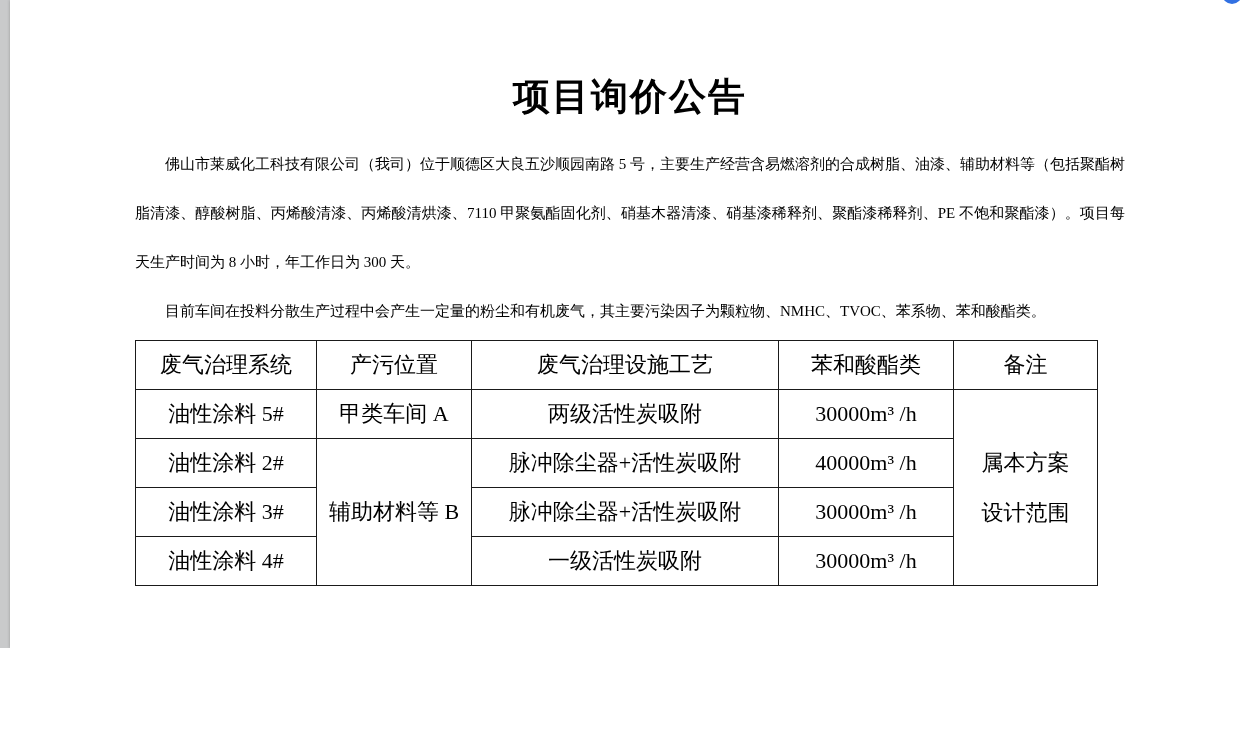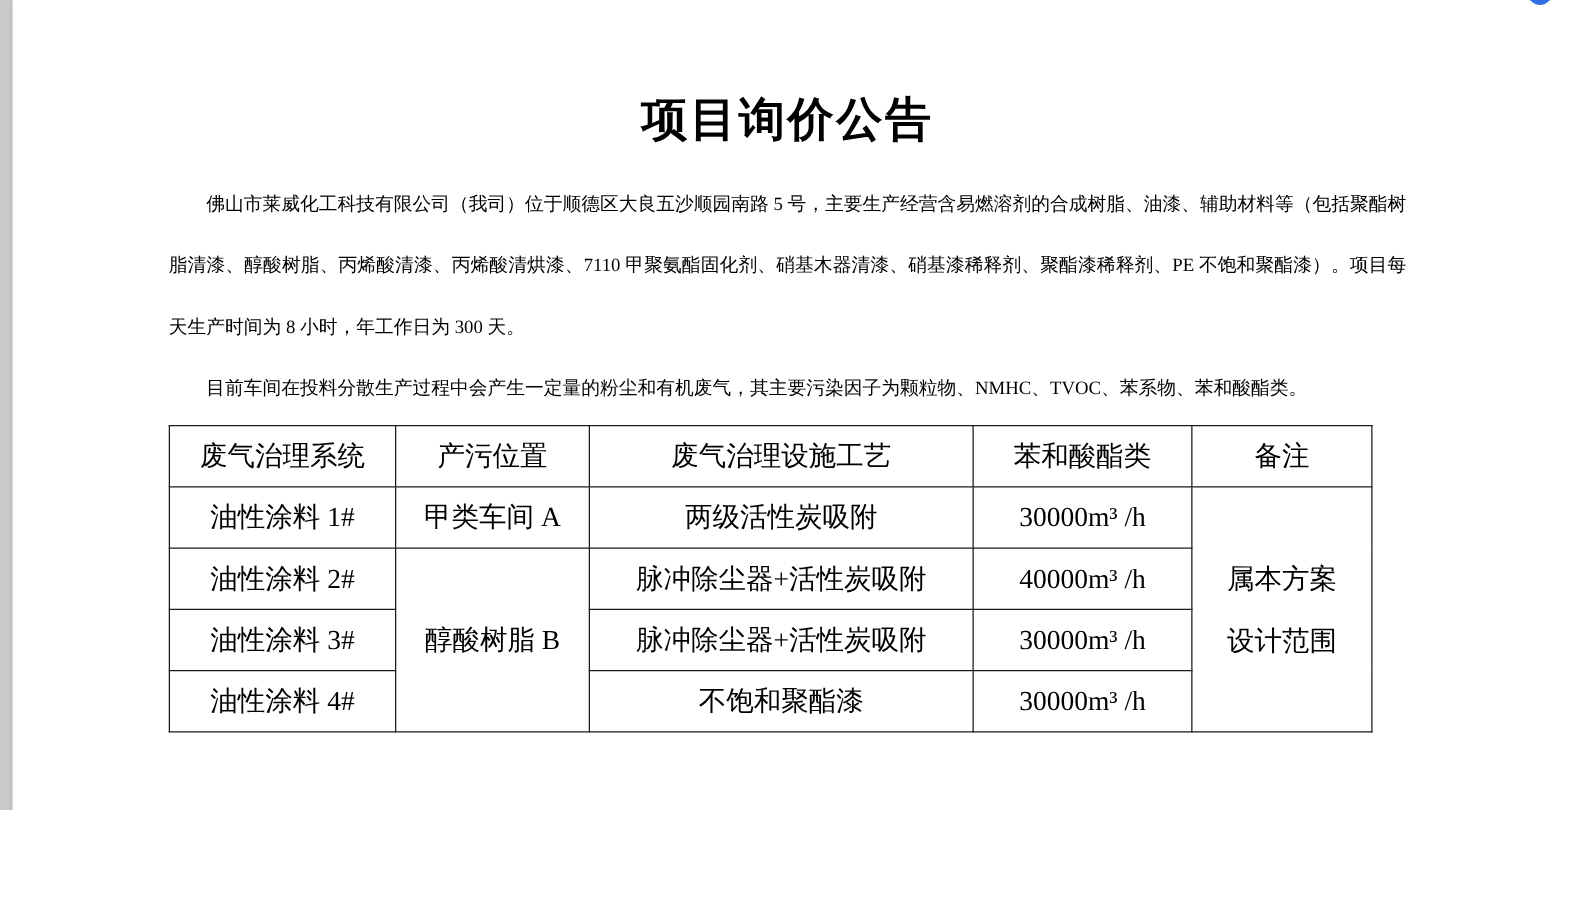--- a/index.html
+++ b/index.html
@@ -106,43 +106,43 @@
           <tr>
             <th>废气治理系统</th>
             <th>产污位置</th>
             <th>废气治理设施工艺</th>
             <th>苯和酸酯类</th>
             <th>备注</th>
           </tr>
         </thead>
         <tbody>
           <tr>
-            <td>油性涂料 1#</td>
+            <td>油性涂料 5#</td>
             <td>甲类车间 A</td>
             <td>两级活性炭吸附</td>
             <td>30000m³ /h</td>
             <td rowspan="4">
               <div class="note-line">属本方案</div>
               <div class="note-line">设计范围</div>
             </td>
           </tr>
           <tr>
             <td>油性涂料 2#</td>
-            <td rowspan="3">醇酸树脂 B</td>
+            <td rowspan="3">辅助材料等 B</td>
             <td>脉冲除尘器+活性炭吸附</td>
             <td>40000m³ /h</td>
           </tr>
           <tr>
             <td>油性涂料 3#</td>
             <td>脉冲除尘器+活性炭吸附</td>
             <td>30000m³ /h</td>
           </tr>
           <tr>
             <td>油性涂料 4#</td>
-            <td>不饱和聚酯漆</td>
+            <td>一级活性炭吸附</td>
             <td>30000m³ /h</td>
           </tr>
         </tbody>
       </table>
 
     </div>
   </div>
 </div>
 
 </body></html>

